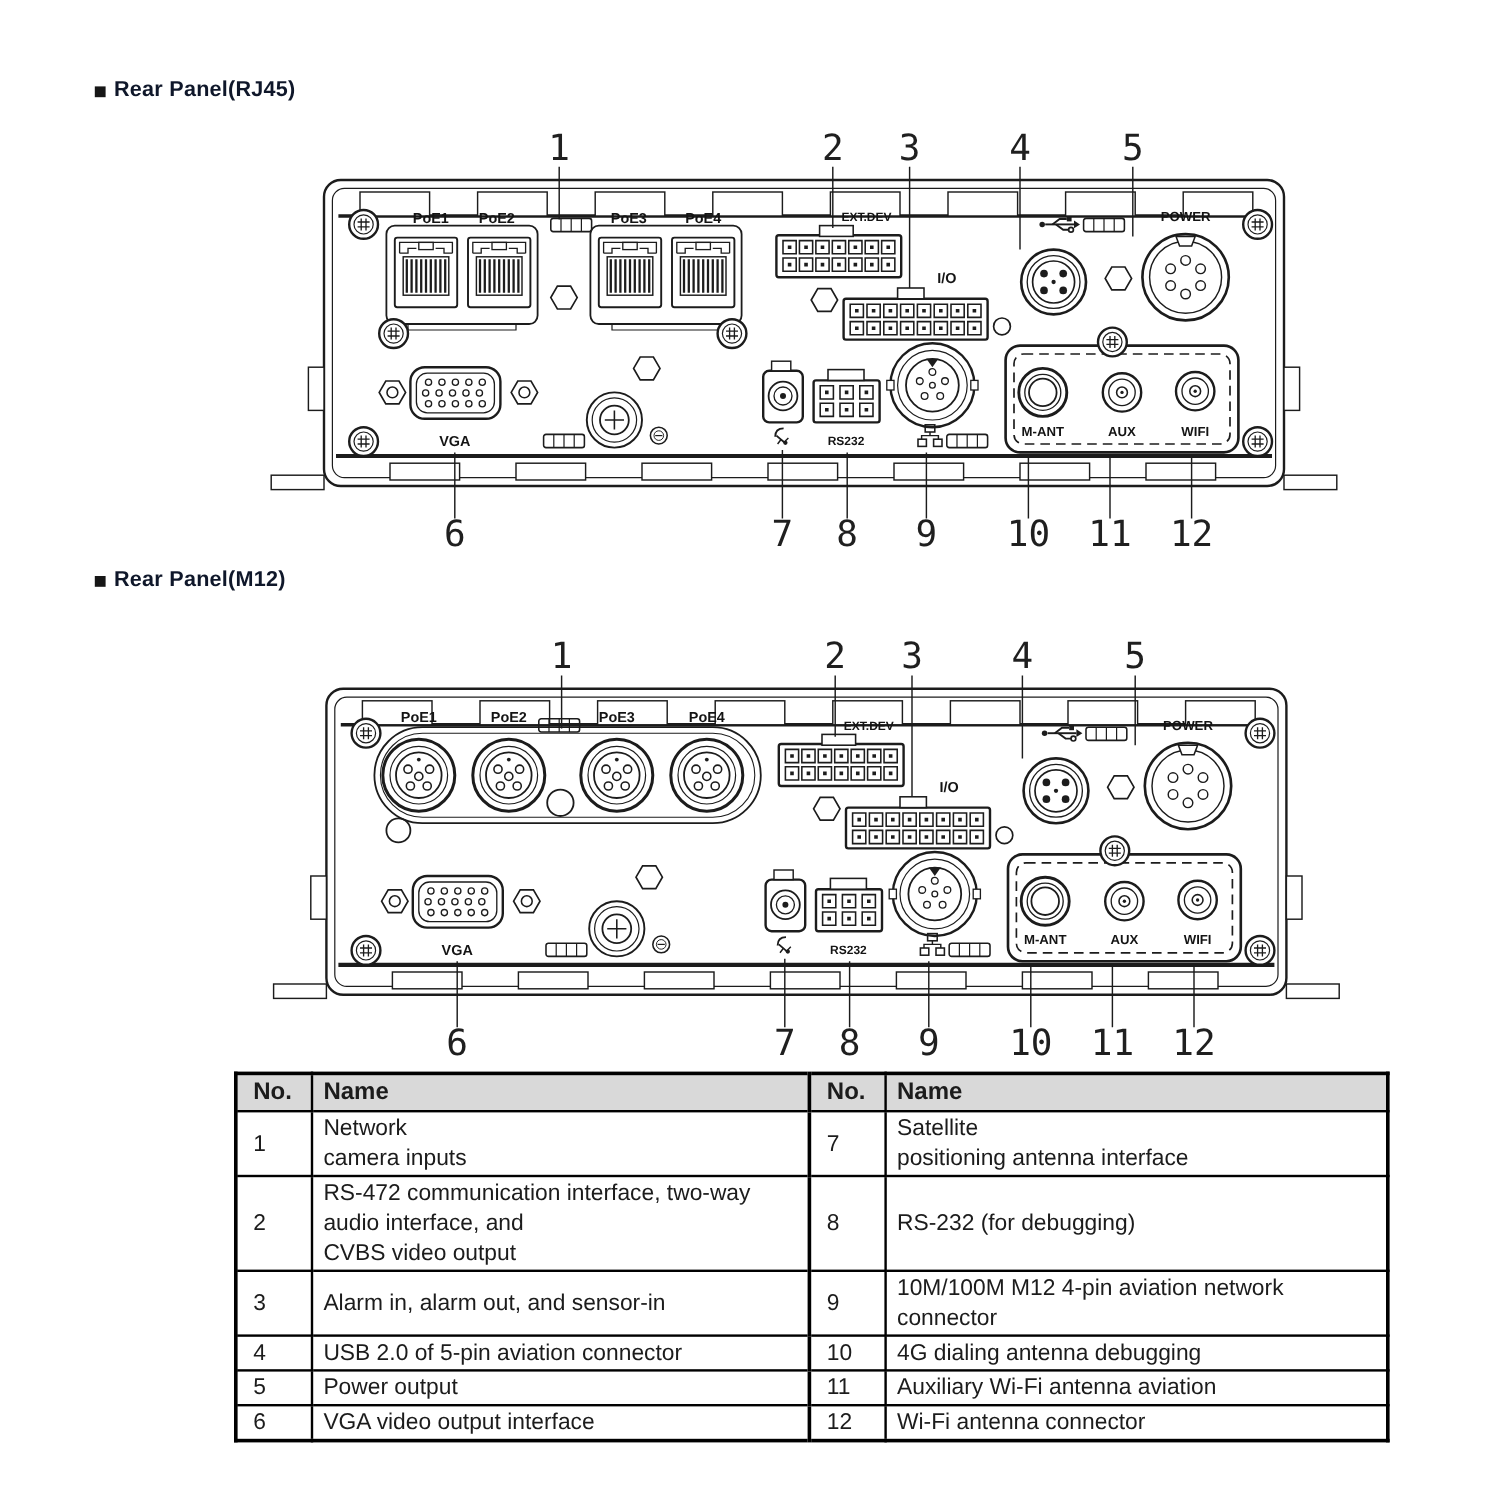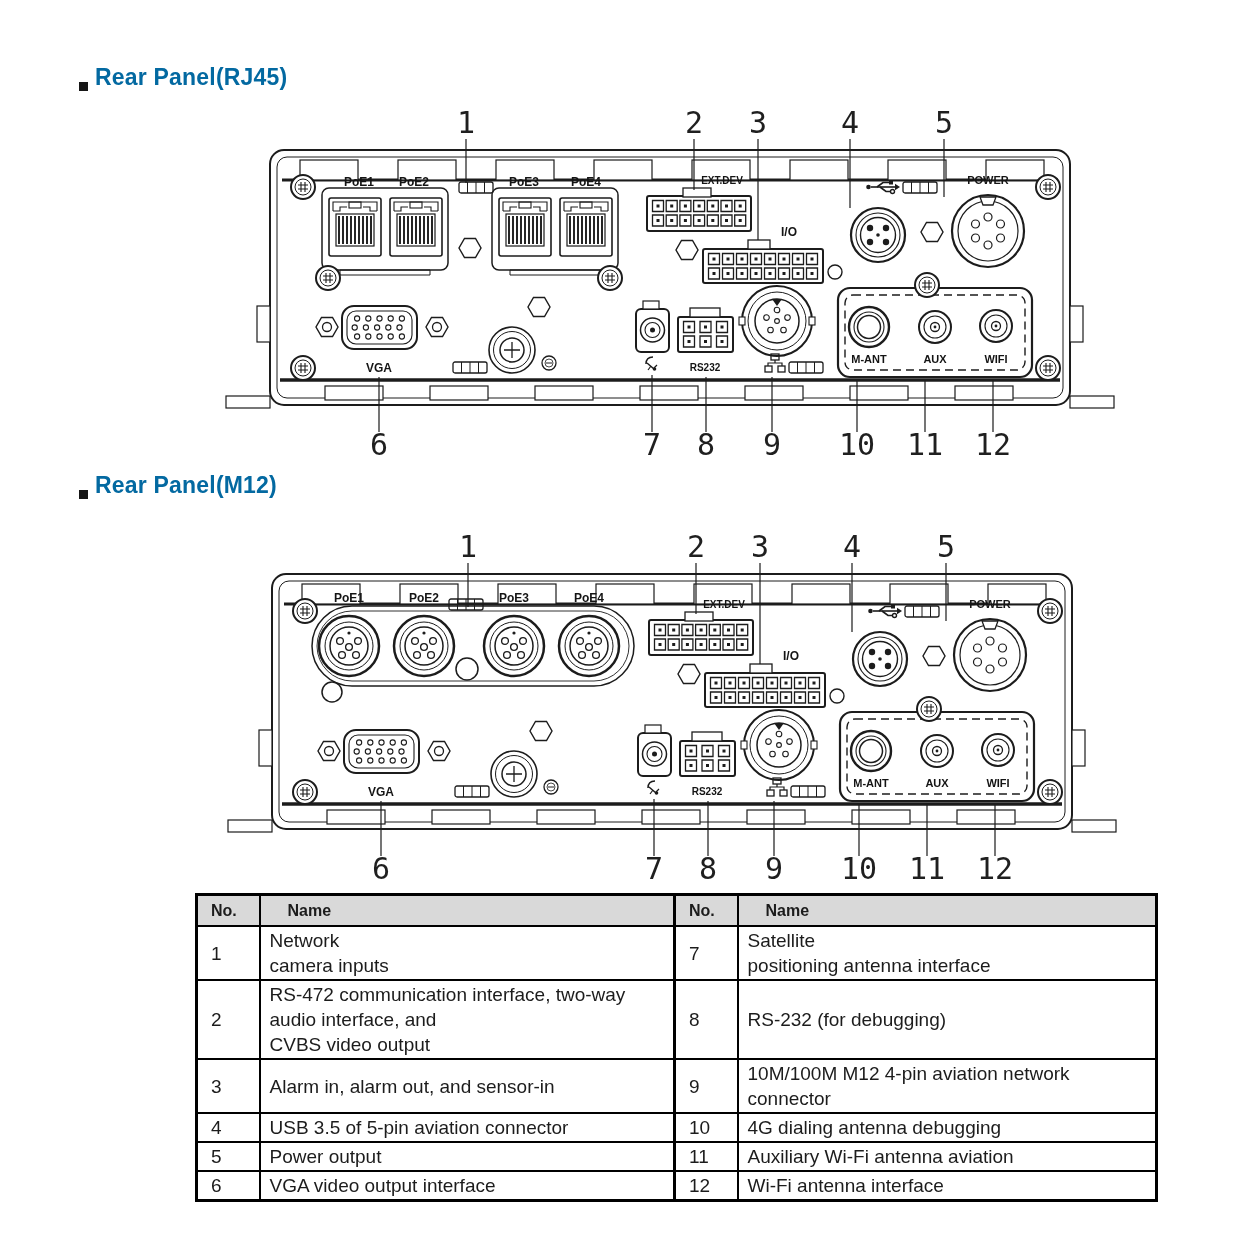--- a/index.html
+++ b/index.html
@@ -1,32 +1,32 @@
 <!DOCTYPE html>
 <html><head>
 <meta charset="utf-8">
 <style>
   html,body{margin:0;padding:0;background:#fff;}
   .page{position:relative;width:1250px;height:1250px;background:#fff;overflow:hidden;
         font-family:"Liberation Sans",sans-serif;color:#1a1a1a;}
-  .title{position:absolute;left:79px;display:flex;align-items:flex-end;
-         font-weight:bold;font-size:23px;letter-spacing:.2px;color:#0369a1;}
+  .title{position:absolute;left:79px;display:flex;align-items:flex-start;
+         font-weight:bold;font-size:18px;letter-spacing:.2px;color:#0f172a;}
   .bullet{width:9px;height:9px;background:#161616;margin:8px 7px 0 0;flex:0 0 auto;}
   .art{position:absolute;left:0;top:0;}
   .art text{font-family:"Liberation Sans",sans-serif;font-weight:bold;fill:#141414;
             stroke:none;text-anchor:middle;}
   .art text.num{font-family:"DejaVu Sans Mono",monospace;font-weight:normal;font-size:30px;fill:#1f1f1f;}
   .s10{font-size:10px;} .s11{font-size:11px;} .s12{font-size:12px;}
   .fl{fill:#1c1c1c;stroke:none;}
   .wf{fill:#ffffff;}
   .tbl{position:absolute;left:195px;top:893px;width:960px;border-collapse:collapse;
        table-layout:fixed;background:#fff;border:3px solid #000;}
   .tbl th,.tbl td{border:2px solid #000;vertical-align:middle;text-align:left;
        font-size:19px;line-height:25px;padding:1px 9px;white-space:pre-line;color:#1c1c1c;}
-  .tbl th{background:#d9d9d9;font-size:16px;font-weight:bold;padding:2px 27px;}
+  .tbl th{background:#d9d9d9;font-size:20px;font-weight:bold;padding:2px 9px;}
   .tbl .no{padding-left:13px;}
   .tbl .split{border-left:3px solid #000;}
 </style>
 </head>
 <body>
 
 <div class="page">
 
   <div class="title" style="top:64px">
     <span class="bullet"></span>
@@ -365,32 +365,32 @@
       </tr>
       <tr>
         <td class="no">3</td>
         <td>Alarm in, alarm out, and sensor-in</td>
         <td class="no split">9</td>
         <td>10M/100M M12 4-pin aviation network
 connector</td>
       </tr>
       <tr>
         <td class="no">4</td>
-        <td>USB 3.5 of 5-pin aviation connector</td>
+        <td>USB 2.0 of 5-pin aviation connector</td>
         <td class="no split">10</td>
         <td>4G dialing antenna debugging</td>
       </tr>
       <tr>
         <td class="no">5</td>
         <td>Power output</td>
         <td class="no split">11</td>
         <td>Auxiliary Wi-Fi antenna aviation</td>
       </tr>
       <tr>
         <td class="no">6</td>
         <td>VGA video output interface</td>
         <td class="no split">12</td>
-        <td>Wi-Fi antenna interface</td>
+        <td>Wi-Fi antenna connector</td>
       </tr>
     </tbody>
   </table>
 
 </div>
 
 </body></html>

